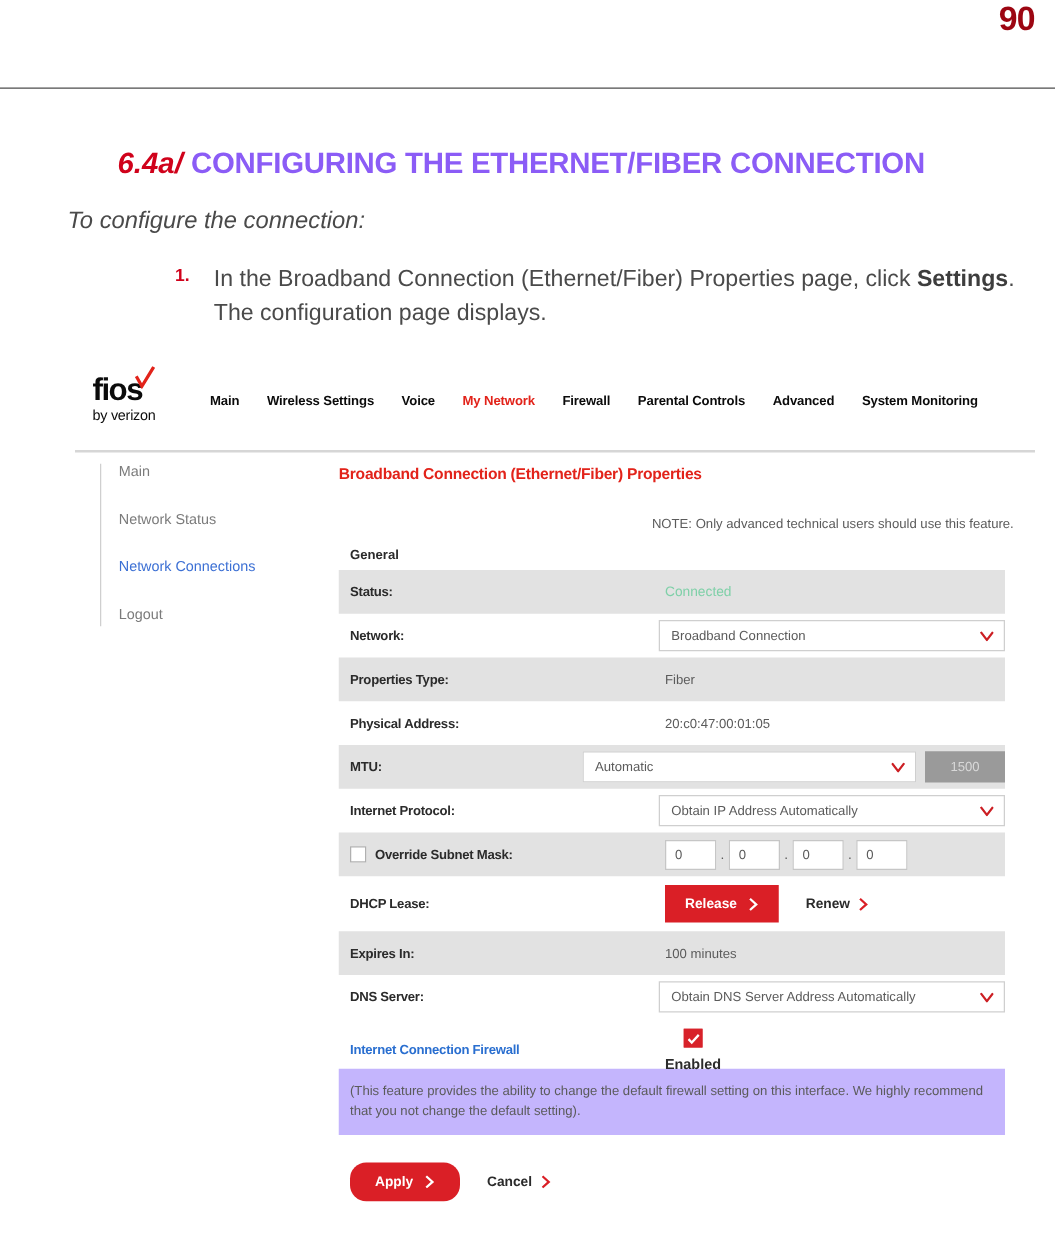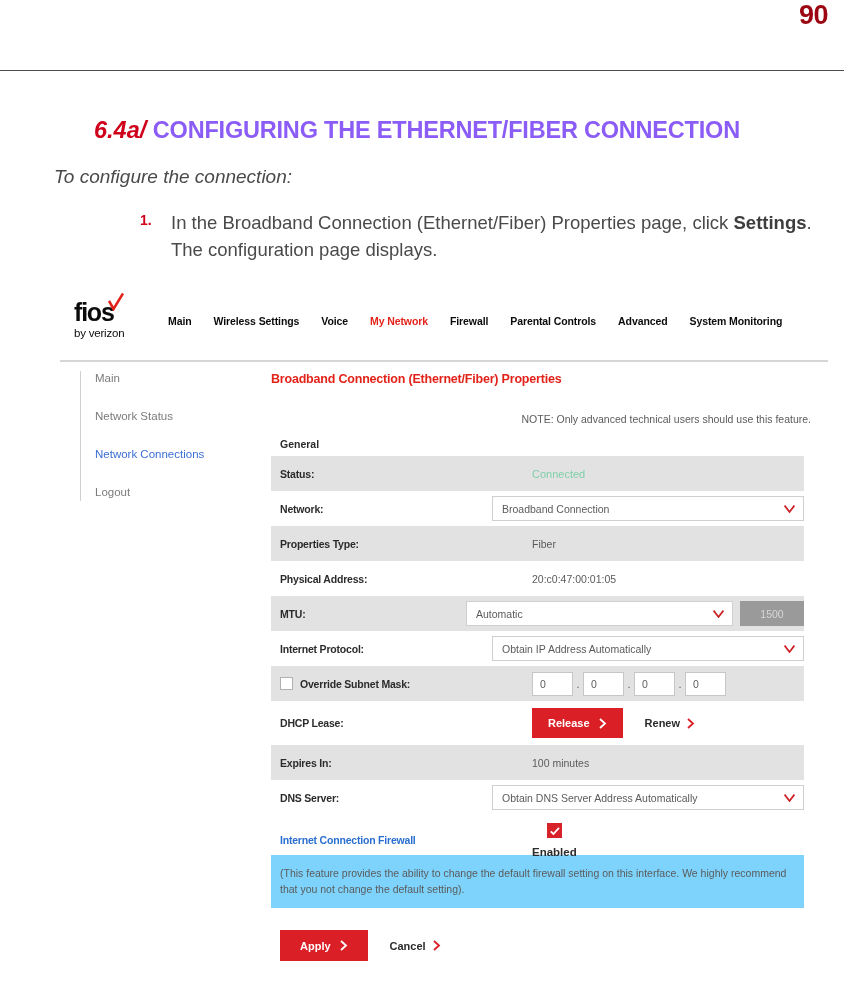--- a/index.html
+++ b/index.html
@@ -249,21 +249,21 @@
     background: #ffffff;
     border: 1px solid #cfcfcf;
     height: 25px;
     display: flex;
     align-items: center;
     padding: 0 26px 0 9px;
     font-size: 10.5px;
     color: #5b5b5b;
     cursor: pointer;
   }
-  .select.wide { width: 312px; align-items: center; }
+  .select.wide { width: 277px; align-items: center; }
   .select.full { width: 267px; }
   .chev {
     position: absolute;
     right: 8px;
     top: 50%;
     transform: translateY(-50%);
     width: 11px;
     height: 8px;
   }
   .mtu-box {
@@ -352,29 +352,29 @@
     width: 252px;
     font-size: 10.5px;
     font-weight: 700;
     color: #2a6fd0;
     letter-spacing: -0.2px;
     cursor: pointer;
   }
   .fw-check { display: flex; align-items: center; gap: 8px; flex-direction: column; }
   .fw-check span { font-size: 11.5px; font-weight: 700; color: #2b2b2b; }
   .fw-note {
-    background: #7dd3fc;
+    background: #c4b5fd;
     padding: 10px 9px 11px 9px;
     font-size: 10.5px;
     color: #5b5b5b;
     line-height: 16px;
     width: 533px;
   }
   .actions { margin-top: 22px; padding-left: 9px; display: flex; align-items: center; }
-  .btn-apply { padding: 0 20px; height: 31px; }
+  .btn-apply { padding: 0 20px; height: 31px; border-radius: 13px; }
 </style>
 </head>
 <body>
 
 <div class="page-number">90</div>
 <div class="header-rule"></div>
 
 <div class="section-heading">
   <span class="num">6.4a/</span>
   <span class="title">CONFIGURING THE ETHERNET/FIBER CONNECTION</span>

